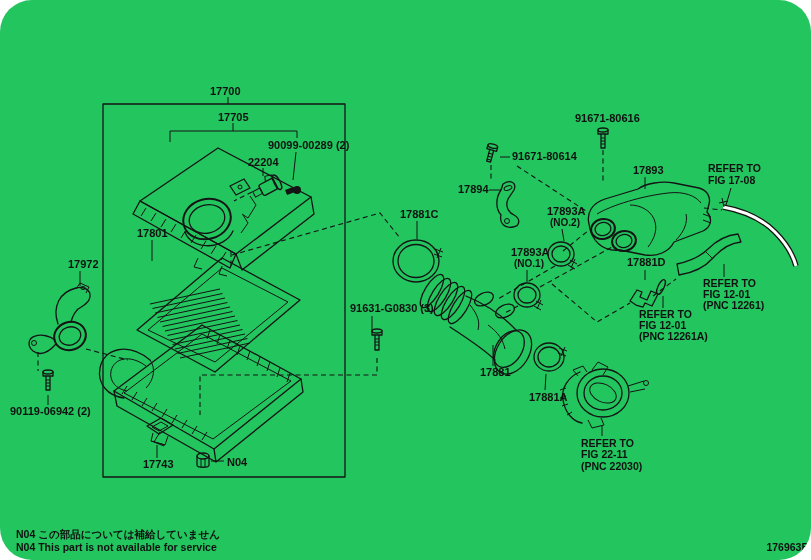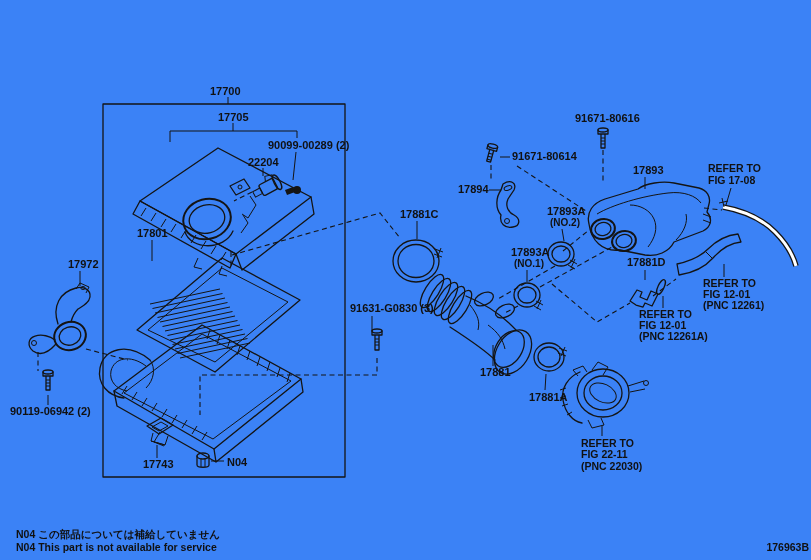--- a/index.html
+++ b/index.html
@@ -1,17 +1,17 @@
 <!DOCTYPE html>
 <html><head>
 <meta charset="utf-8">
 <style>
   html,body{margin:0;padding:0;background:#fff;}
-  #stage{position:relative;width:811px;height:560px;background:#3b82f6;overflow:hidden;
-         font-family:"Liberation Sans",sans-serif;}
+  #stage{position:relative;width:811px;height:560px;background:#22c55e;overflow:hidden;
+         font-family:"Liberation Sans",sans-serif;border-radius:32px;}
   svg{position:absolute;left:0;top:0;}
   .ln{stroke:#141414;stroke-width:1.3;fill:none;stroke-linecap:round;stroke-linejoin:round;}
   .thin{stroke:#141414;stroke-width:1;fill:none;}
   .dash{stroke:#141414;stroke-width:1.1;fill:none;stroke-dasharray:5 3.5;}
   .thick{stroke:#141414;stroke-width:2;fill:none;}
   .fill{fill:#141414;stroke:none;}
   .tube{stroke:#141414;stroke-width:5.5;fill:none;}
   .tubein{stroke:#ffffff;stroke-width:3;fill:none;}
   text{fill:#111;}
   .lbl{font:700 11px "Liberation Sans",sans-serif;letter-spacing:0px;}

